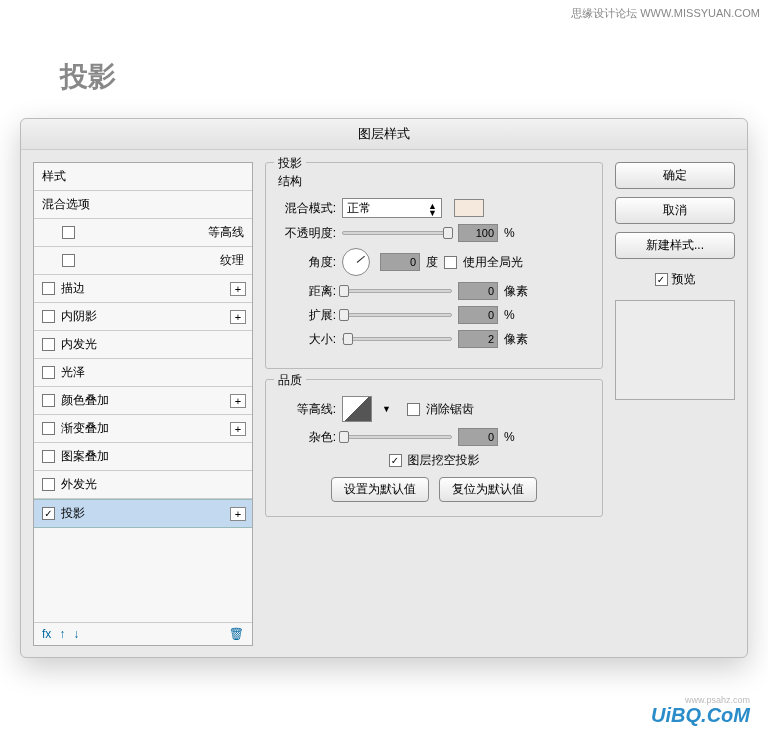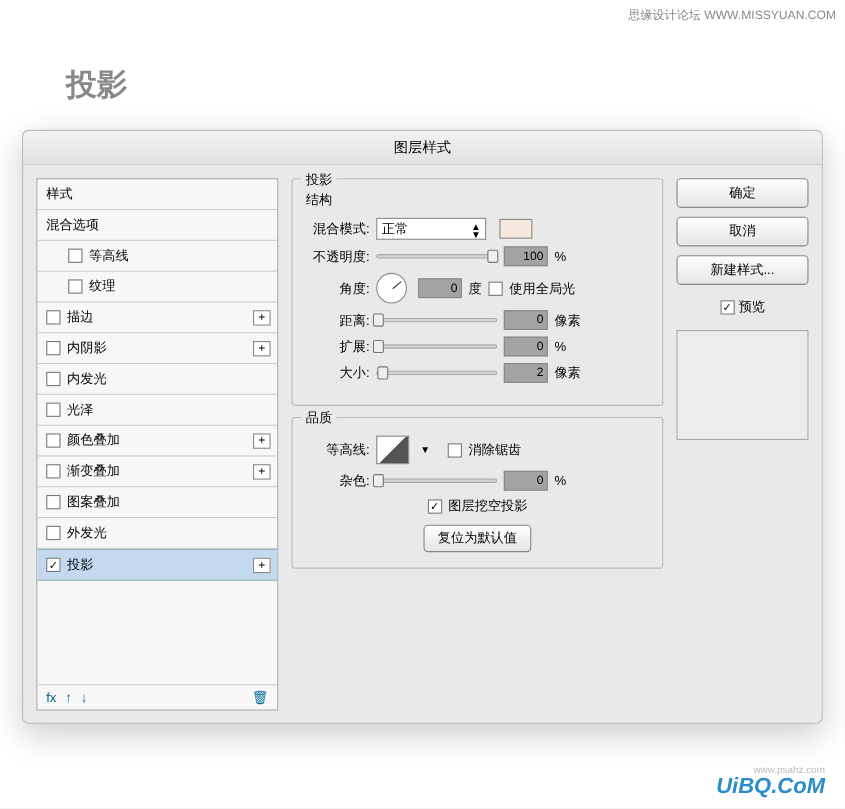--- a/index.html
+++ b/index.html
@@ -5,21 +5,21 @@
 * { box-sizing: border-box; margin: 0; padding: 0; font-family: "Microsoft YaHei", "SimSun", sans-serif; }
 body { background: #fff; width: 768px; height: 735px; position: relative; }
 .top-watermark { position: absolute; top: 6px; right: 8px; font-size: 11px; color: #888; }
 .page-title { position: absolute; top: 58px; left: 60px; font-size: 28px; font-weight: bold; color: #888; }
 .dialog { position: absolute; top: 118px; left: 20px; width: 728px; height: 540px; background: #e9e9e9; border: 1px solid #bbb; border-radius: 6px; box-shadow: 0 10px 30px rgba(0,0,0,0.2); }
 .dialog-title { text-align: center; font-size: 13px; padding: 6px 0; border-bottom: 1px solid #ccc; background: linear-gradient(#f2f2f2,#e2e2e2); border-radius: 6px 6px 0 0; }
 .dialog-body { display: flex; padding: 12px; gap: 12px; height: calc(100% - 30px); }
 .effects-list { width: 220px; border: 1px solid #aaa; background: #f7f7f7; display: flex; flex-direction: column; }
 .eff-row { display: flex; align-items: center; padding: 5px 8px; border-bottom: 1px solid #ccc; font-size: 12px; position: relative; }
 .eff-row.header { font-weight: normal; }
-.eff-row.indent { padding-left: 28px; }
+.eff-row.indent { padding-left: 28px; justify-content: space-between; }
 .eff-row.selected { background: #c3d9f0; border-top: 1px solid #9bb; border-bottom: 1px solid #9bb; }
 .eff-plus { position: absolute; right: 6px; width: 16px; height: 14px; border: 1px solid #888; background: #fff; font-size: 11px; text-align: center; line-height: 12px; }
 .eff-check { width: 13px; height: 13px; border: 1px solid #777; background: #fff; margin-right: 6px; display: inline-flex; align-items: center; justify-content: center; font-size: 10px; }
 .eff-footer { margin-top: auto; display: flex; align-items: center; padding: 4px 8px; border-top: 1px solid #ccc; font-size: 12px; color: #0369a1; gap: 8px; }
 .eff-footer .spacer { flex: 1; }
 .settings { flex: 1; display: flex; flex-direction: column; gap: 10px; }
 .fieldset { border: 1px solid #bbb; border-radius: 3px; padding: 10px 12px 14px; font-size: 12px; position: relative; }
 .fieldset-title { position: absolute; top: -8px; left: 8px; background: #e9e9e9; padding: 0 4px; font-size: 12px; }
 .sub-title { font-size: 12px; margin-bottom: 8px; }
 .ctrl-row { display: flex; align-items: center; margin: 6px 0; gap: 6px; }
@@ -192,20 +192,21 @@
               <div class="thumb" style="left:-4px"></div>
             </div>
           <input class="num-input" value="0" style="">
           <span class="unit">%</span>
         </div>
         <div class="ctrl-row" style="justify-content:center">
           <span class="cb">✓</span>
           <span>图层挖空投影</span>
         </div>
         <div class="btn-row">
+          <button class="btn">设置为默认值</button>
           <button class="btn">复位为默认值</button>
         </div>
       </div>
     </div>
 
     <div class="right-col">
       <div class="right-btn">确定</div>
       <div class="right-btn">取消</div>
       <div class="right-btn">新建样式...</div>
       <div class="preview-row">

